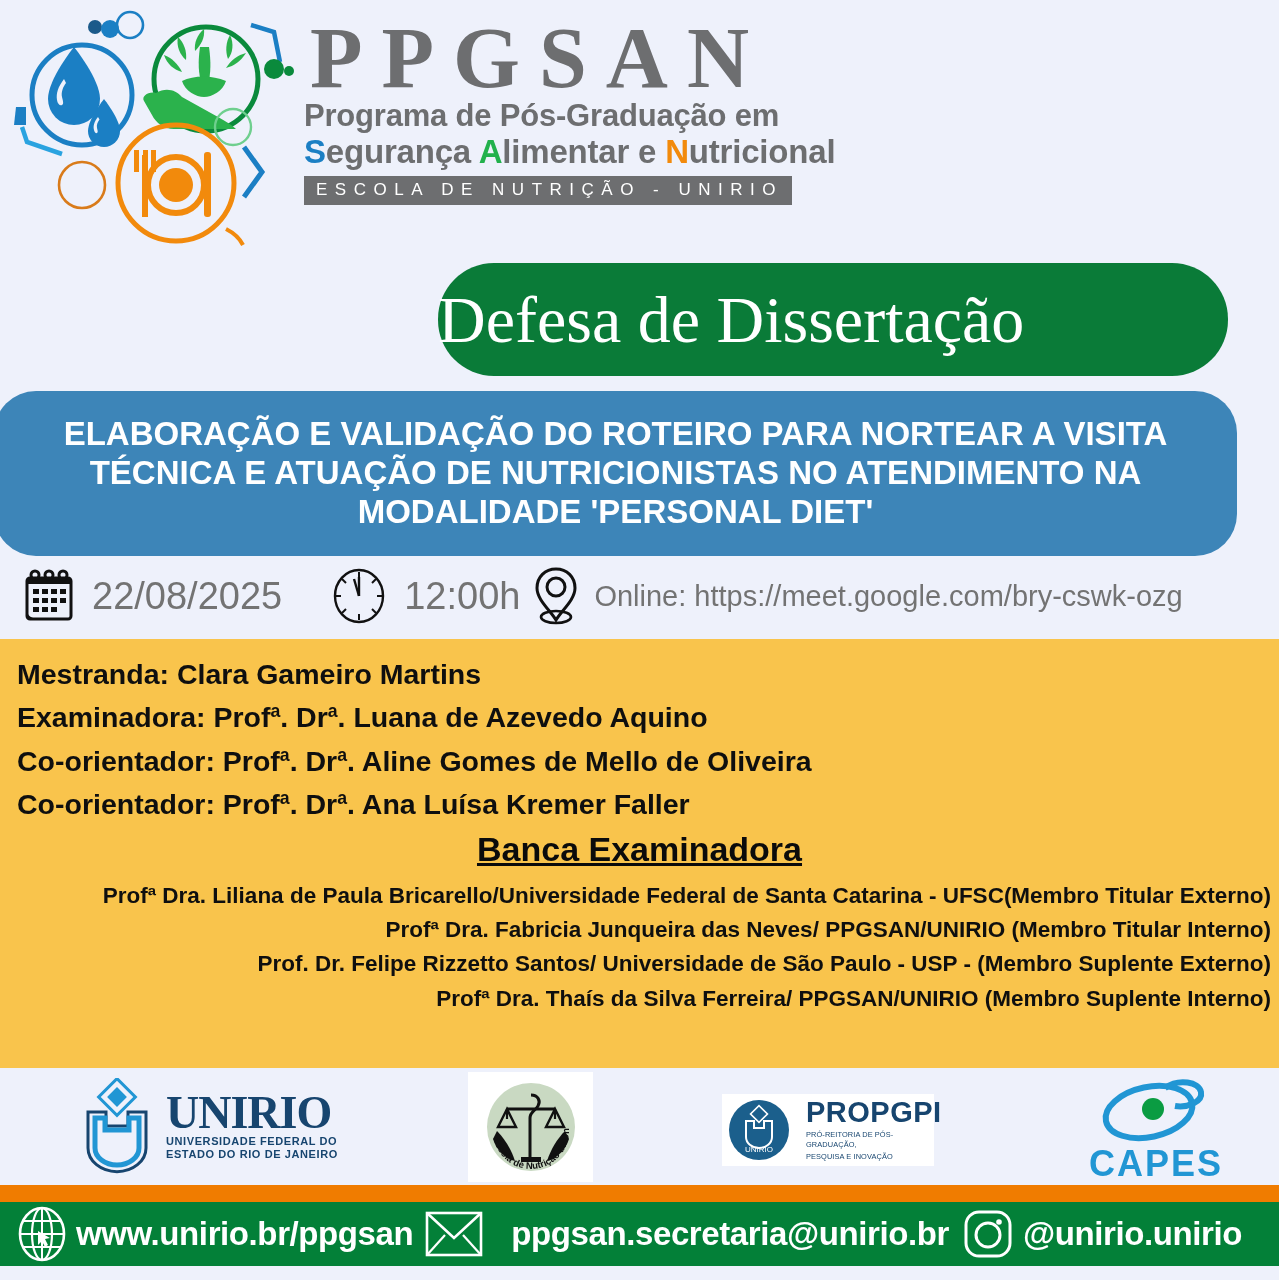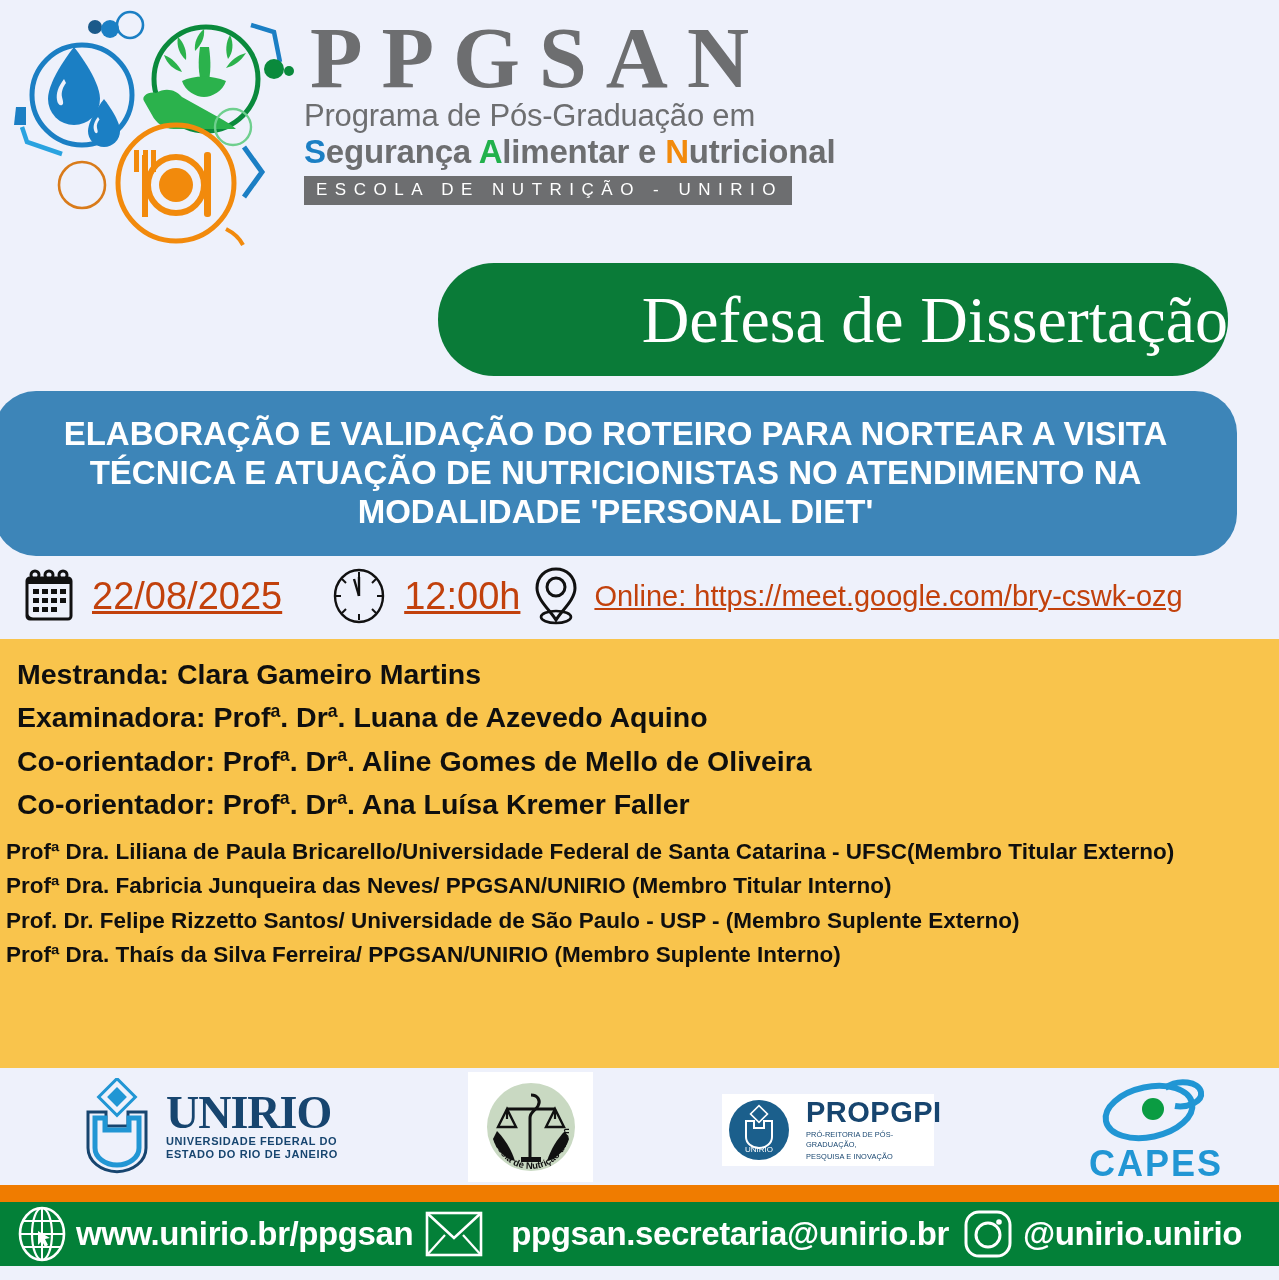--- a/index.html
+++ b/index.html
@@ -41,21 +41,21 @@
     font-weight: bold;
     font-size: 86px;
     letter-spacing: 19px;
     color: #6d6e70;
     line-height: 1.05;
     white-space: nowrap;
     margin-left: 6px;
   }
   .ppg-line2 {
     font-family: "Liberation Sans", sans-serif;
-    font-weight: normal;
+    font-weight: bold;
     font-size: 31px;
     color: #6d6e70;
     line-height: 1.12;
     white-space: nowrap;
     margin-top: -4px;
     letter-spacing: -0.2px;
   }
   .ppg-line3 {
     font-family: "Liberation Sans", sans-serif;
     font-weight: bold;
@@ -84,21 +84,21 @@
   .green-pill {
     position: absolute;
     left: 438px;
     top: 263px;
     width: 790px;
     height: 113px;
     background: #0a7b38;
     border-radius: 56px;
     display: flex;
     align-items: center;
-    justify-content: flex-end;
+    justify-content: flex-start;
   }
   .green-pill-text {
     font-family: "Liberation Serif", serif;
     color: #ffffff;
     font-size: 66px;
     line-height: 1;
     white-space: nowrap;
   }
 
   
@@ -133,23 +133,22 @@
     height: 76px;
     display: flex;
     align-items: center;
   }
   .info-item {
     display: flex;
     align-items: center;
   }
   .info-text {
     font-size: 38px;
-    color: #c2410c;
-    white-space: nowrap;
-    text-decoration: underline;
+    color: #737373;
+    white-space: nowrap;
   }
   .info-text.small {
     font-size: 29px;
   }
   .ic {
     display: inline-block;
     line-height: 0;
   }
 
   
@@ -178,20 +177,21 @@
     font-weight: bold;
     font-size: 34px;
     color: #0b0b0b;
     text-decoration: underline;
     margin-top: 3px;
     line-height: 1.2;
   }
   .banca-list {
     margin-top: 9px;
     padding: 0 8px 0 6px;
+    text-align: right;
   }
   .banca-item {
     font-weight: bold;
     font-size: 22.5px;
     color: #0f0f0f;
     line-height: 1.52;
   }
 
   
   .logo-strip {
@@ -451,20 +451,21 @@
         <span>Aline Gomes de Mello de Oliveira</span>
       </div>
       <div class="people-line">
         <span>Co-orientador:</span>
         <span>Prof</span><sup>a</sup>.
         <span>Dr</span><sup>a</sup>.
         <span>Ana Luísa Kremer Faller</span>
       </div>
     </div>
 
+    <div class="banca-title">Banca Examinadora</div>
 
     <div class="banca-list">
       <div class="banca-item">Profª Dra. Liliana de Paula Bricarello/Universidade Federal de Santa Catarina - UFSC(Membro Titular Externo)</div>
       <div class="banca-item">Profª Dra. Fabricia Junqueira das Neves/ PPGSAN/UNIRIO (Membro Titular Interno)</div>
       <div class="banca-item">Prof. Dr. Felipe Rizzetto Santos/ Universidade de São Paulo - USP - (Membro Suplente Externo)</div>
       <div class="banca-item">Profª Dra. Thaís da Silva Ferreira/ PPGSAN/UNIRIO (Membro Suplente Interno)</div>
     </div>
   </div>
 
   <div class="logo-strip">

